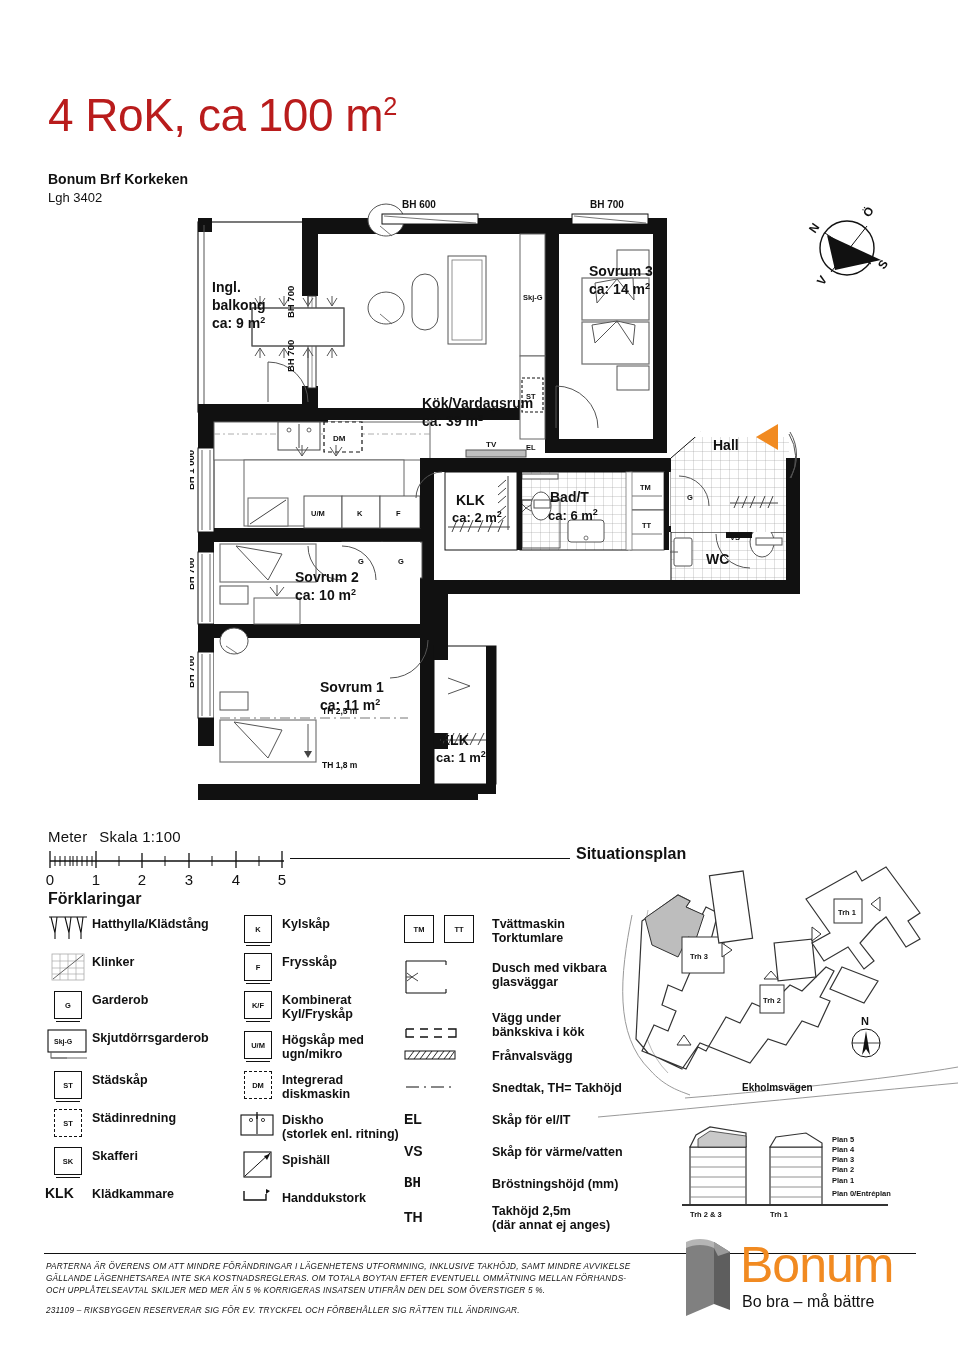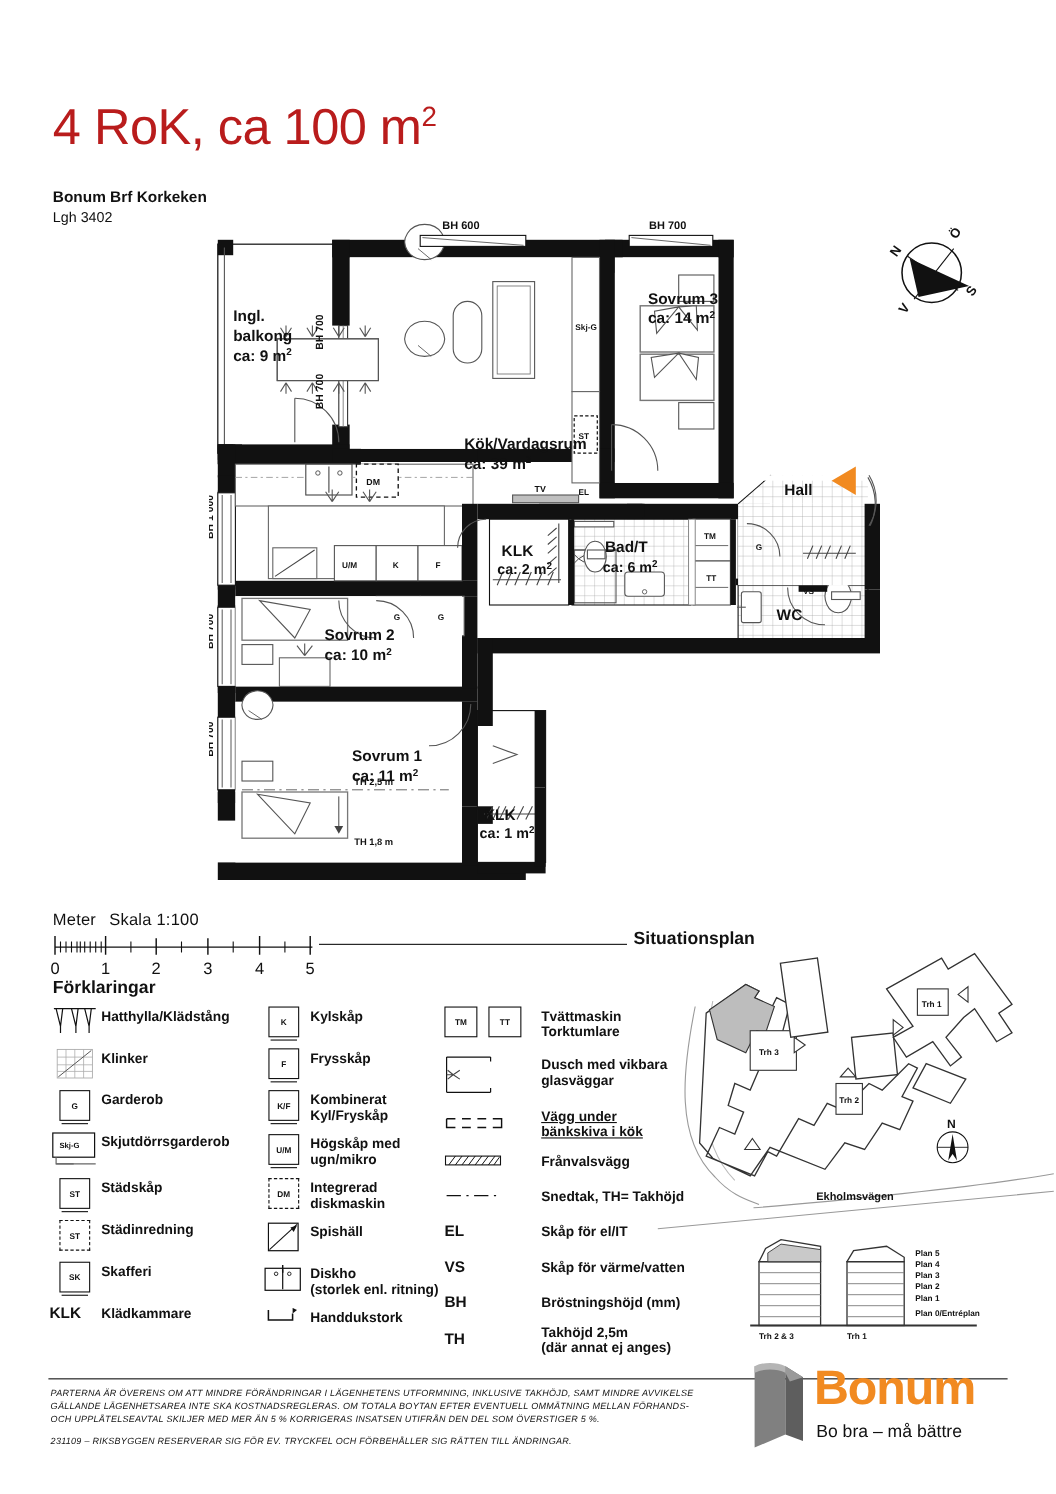--- a/index.html
+++ b/index.html
@@ -73,21 +73,21 @@
     content: ""; position: absolute; left: 1px; right: 1px; bottom: -4px;
     height: 2px; border-bottom: 1.2px solid #111;
   }
 
   
   #footer-rule { position: absolute; left: 44px; top: 1253px; width: 872px; height: 1px; background: #111; }
   #footer-text { position: absolute; left: 46px; top: 1261px; width: 600px; font-style: italic; }
   #footer-text p { margin: 0 0 8px 0; font-size: 8.2px; line-height: 1.45; letter-spacing: 0.25px; color: #111; }
 
   #logo { position: absolute; left: 680px; top: 1238px; width: 240px; height: 95px; }
-  #logo-word { position: absolute; left: 60px; top: 2px; font-size: 44px; font-weight: bold; color: #F18A21; letter-spacing: -1px; line-height: 1; }
+  #logo-word { position: absolute; left: 60px; top: 2px; font-size: 50px; font-weight: normal; color: #F18A21; letter-spacing: -1px; line-height: 1; }
   #logo-tag { position: absolute; left: 62px; top: 55px; font-size: 16px; color: #111; }
 
   .lbl { font-family: "Liberation Sans", sans-serif; font-weight: bold; fill: #111; }
 </style>
 </head>
 <body>
 
 <div id="header">
   <div id="doc-title"><span>4 RoK, ca 100 m</span><sup>2</sup></div>
   <div id="brf-name">Bonum Brf Korkeken</div>
@@ -676,45 +676,45 @@
     <div class="legrow" style="height:40px">
       <div class="legsym" style="width:48px">
         <div class="boxsym dashed">
             <span>DM</span>
           </div>
       </div>
       <div class="legtxt" style="white-space:pre-line">Integrerad
 diskmaskin</div>
     </div>
 
-    <div class="legrow" style="height:38px">
-      <div class="legsym" style="width:48px">
-        <svg width="30" height="28" viewBox="0 0 30 28">
-          <rect x="1" y="1" width="27" height="25" fill="#fff" stroke="#111" stroke-width="1.1"></rect>
-          <line x1="2" y1="25" x2="27" y2="2" stroke="#111" stroke-width="1"></line>
-          <path d="M24 9 l3 -6 l-6 2 z" fill="#111"></path>
-        </svg>
-      </div>
-      <div class="legtxt">Spishäll</div>
-    </div>
-
     <div class="legrow" style="height:40px">
       <div class="legsym" style="width:48px">
         <svg width="36" height="28" viewBox="0 0 36 28">
           <rect x="1" y="4" width="32" height="20" fill="#fff" stroke="#111" stroke-width="1.1"></rect>
           <line x1="17" y1="5" x2="17" y2="23" stroke="#111" stroke-width="1.1"></line>
           <line x1="17" y1="1" x2="17" y2="8" stroke="#111" stroke-width="1.3"></line>
           <circle cx="11" cy="9" r="1.6" fill="none" stroke="#111" stroke-width="0.8"></circle>
           <circle cx="23" cy="9" r="1.6" fill="none" stroke="#111" stroke-width="0.8"></circle>
         </svg>
       </div>
       <div class="legtxt" style="white-space:pre-line">Diskho
 (storlek enl. ritning)</div>
     </div>
 
+    <div class="legrow" style="height:38px">
+      <div class="legsym" style="width:48px">
+        <svg width="30" height="28" viewBox="0 0 30 28">
+          <rect x="1" y="1" width="27" height="25" fill="#fff" stroke="#111" stroke-width="1.1"></rect>
+          <line x1="2" y1="25" x2="27" y2="2" stroke="#111" stroke-width="1"></line>
+          <path d="M24 9 l3 -6 l-6 2 z" fill="#111"></path>
+        </svg>
+      </div>
+      <div class="legtxt">Spishäll</div>
+    </div>
+
     <div class="legrow" style="height:30px">
       <div class="legsym" style="width:48px">
         <svg width="34" height="14" viewBox="0 0 34 14">
           <path d="M3 2 l0 9 l22 0 l0 -6" fill="none" stroke="#111" stroke-width="1.4"></path>
           <path d="M25 5 l4 -3 l-4 -2 z" fill="#111"></path>
         </svg>
       </div>
       <div class="legtxt">Handdukstork</div>
     </div>
   </div>
@@ -739,21 +739,21 @@
         <svg width="46" height="38" viewBox="0 0 46 38">
           <path d="M2 2 L42 2 M2 2 L2 34 M2 34 L42 34" fill="none" stroke="#111" stroke-width="1.1"></path>
           <path d="M42 2 l0 4 M42 34 l0 -4" stroke="#111" stroke-width="1.1"></path>
           <path d="M8 18 l-5 -4 M8 18 l-5 4 M8 18 l6 -4 M8 18 l6 4 M8 18 l-6 0" stroke="#444" stroke-width="1" fill="none"></path>
         </svg>
       </div>
       <div class="legtxt" style="white-space:pre-line">Dusch med vikbara
 glasväggar</div>
     </div>
 
-    <div class="legrow" style="height:36px; align-items:center;text-decoration:underline;">
+    <div class="legrow" style="height:36px; align-items:flex-end;">
       <div class="legsym" style="width:88px; justify-content:flex-start;">
         <svg width="54" height="12" viewBox="0 0 54 12">
           <g stroke="#111" stroke-width="1.3" fill="none">
             <path d="M2 2 l0 8 l8 0 M2 2 l8 0"></path>
             <path d="M16 2 l8 0 M16 10 l8 0"></path>
             <path d="M30 2 l8 0 M30 10 l8 0"></path>
             <path d="M44 2 l8 0 l0 8 l-8 0"></path>
           </g>
         </svg>
       </div>
@@ -797,21 +797,21 @@
     </div>
 
     <div class="legrow" style="height:32px; align-items:center;">
       <div class="legsym" style="width:88px; justify-content:flex-start; font-size:14px; font-weight:bold;">
         <span>VS</span>
       </div>
       <div class="legtxt">Skåp för värme/vatten</div>
     </div>
 
     <div class="legrow" style="height:32px; align-items:center;">
-      <div class="legsym" style="width:88px; justify-content:flex-start; font-size:14px; font-weight:bold;">
+      <div class="legsym" style="width:88px; justify-content:flex-start; font-size:14px; font-weight:bold;font-family:Liberation Mono, monospace;">
         <span>BH</span>
       </div>
       <div class="legtxt">Bröstningshöjd (mm)</div>
     </div>
 
     <div class="legrow" style="height:36px; align-items:center;">
       <div class="legsym" style="width:88px; justify-content:flex-start; font-size:14px; font-weight:bold;">
         <span>TH</span>
       </div>
       <div class="legtxt" style="white-space:pre-line">Takhöjd 2,5m

